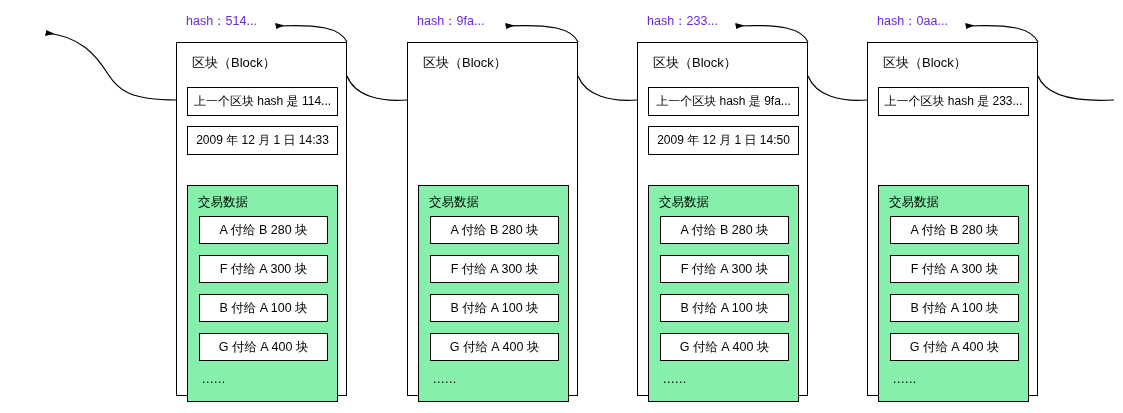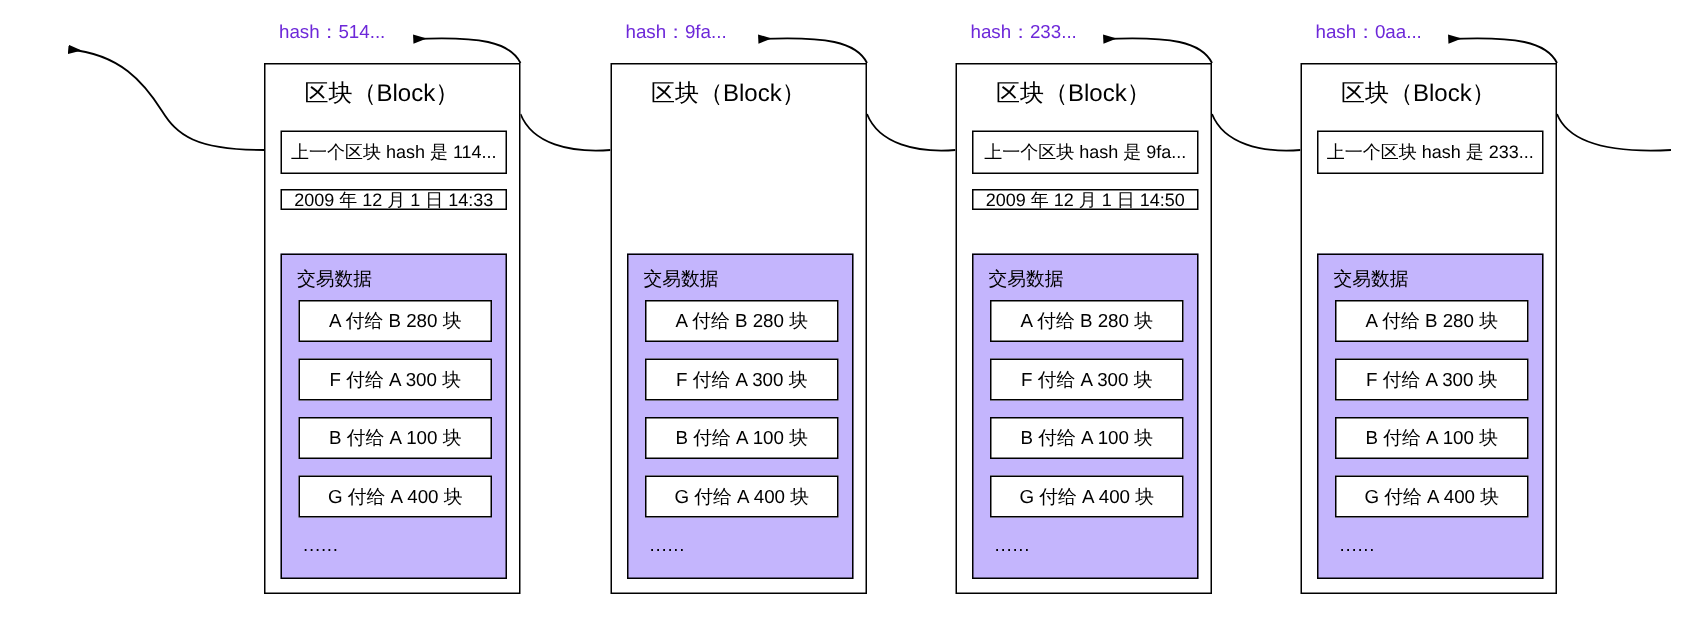--- a/index.html
+++ b/index.html
@@ -45,22 +45,22 @@
     left: 0;
     width: 171px;
     height: 354px;
     box-sizing: border-box;
     border: 1.1px solid #000000;
     background: #ffffff;
   }
   .block-title {
     position: absolute;
     top: 11px;
-    left: 26px;
-    font-size: 16px;
+    left: 15px;
+    font-size: 13px;
     line-height: 17px;
     white-space: nowrap;
   }
   .field-box {
     position: absolute;
     left: 10px;
     width: 151px;
     box-sizing: border-box;
     border: 1.1px solid #000000;
     background: #ffffff;
@@ -71,31 +71,31 @@
     justify-content: center;
     white-space: nowrap;
     overflow: hidden;
   }
   .prev-hash {
     top: 44px;
     height: 29px;
   }
   .timestamp {
     top: 83px;
-    height: 14px;
+    height: 29px;
   }
   .tx-container {
     position: absolute;
-    top: 126px;
+    top: 142px;
     left: 10px;
     width: 151px;
     height: 217px;
     box-sizing: border-box;
     border: 1.1px solid #000000;
-    background: #c4b5fd;
+    background: #86efac;
   }
   .tx-title {
     position: absolute;
     top: 8px;
     left: 10px;
     font-size: 12.5px;
     line-height: 16px;
     white-space: nowrap;
   }
   .tx-row {

